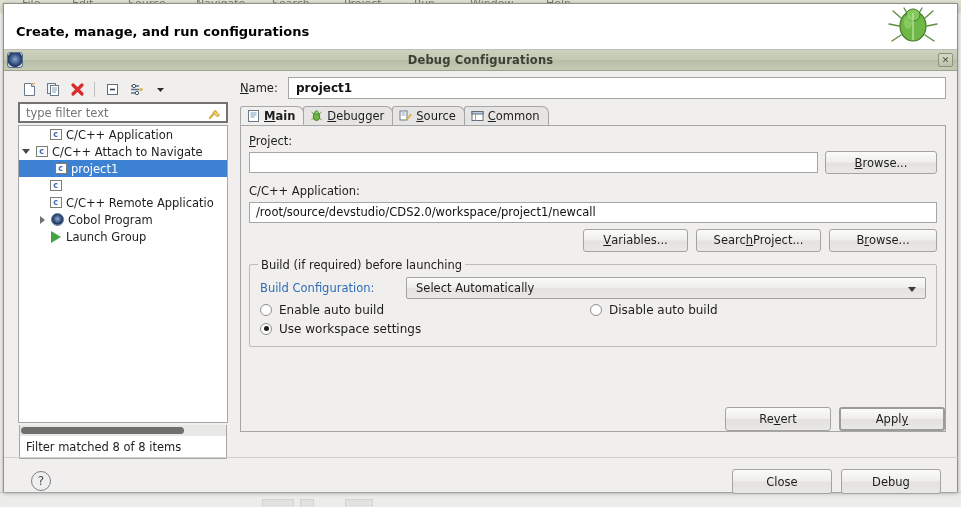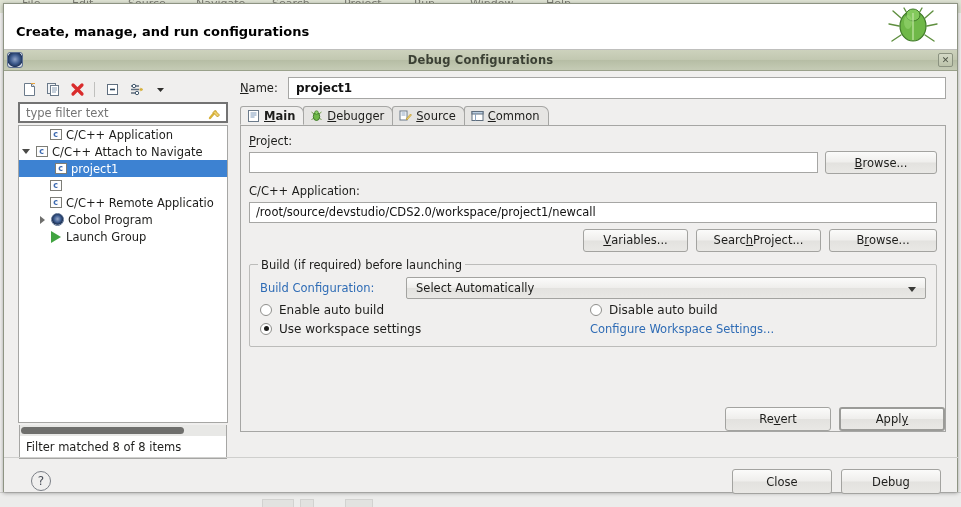--- a/index.html
+++ b/index.html
@@ -612,21 +612,20 @@
               <span>Enable auto build</span>
             </div>
             <div class="radio-item">
               <span class="radio-dot"></span>
               <span>Disable auto build</span>
             </div>
             <div class="radio-item">
               <span class="radio-dot on"></span>
               <span>Use workspace settings</span>
             </div>
-            <div class="link">Configure Workspace Settings...</div>
           </div>
         </div>
 
         <div id="revert-apply">
           <button class="btn">Re<u>v</u>ert</button>
           <button class="btn default">Appl<u>y</u></button>
         </div>
 
       </div>
     </div>

